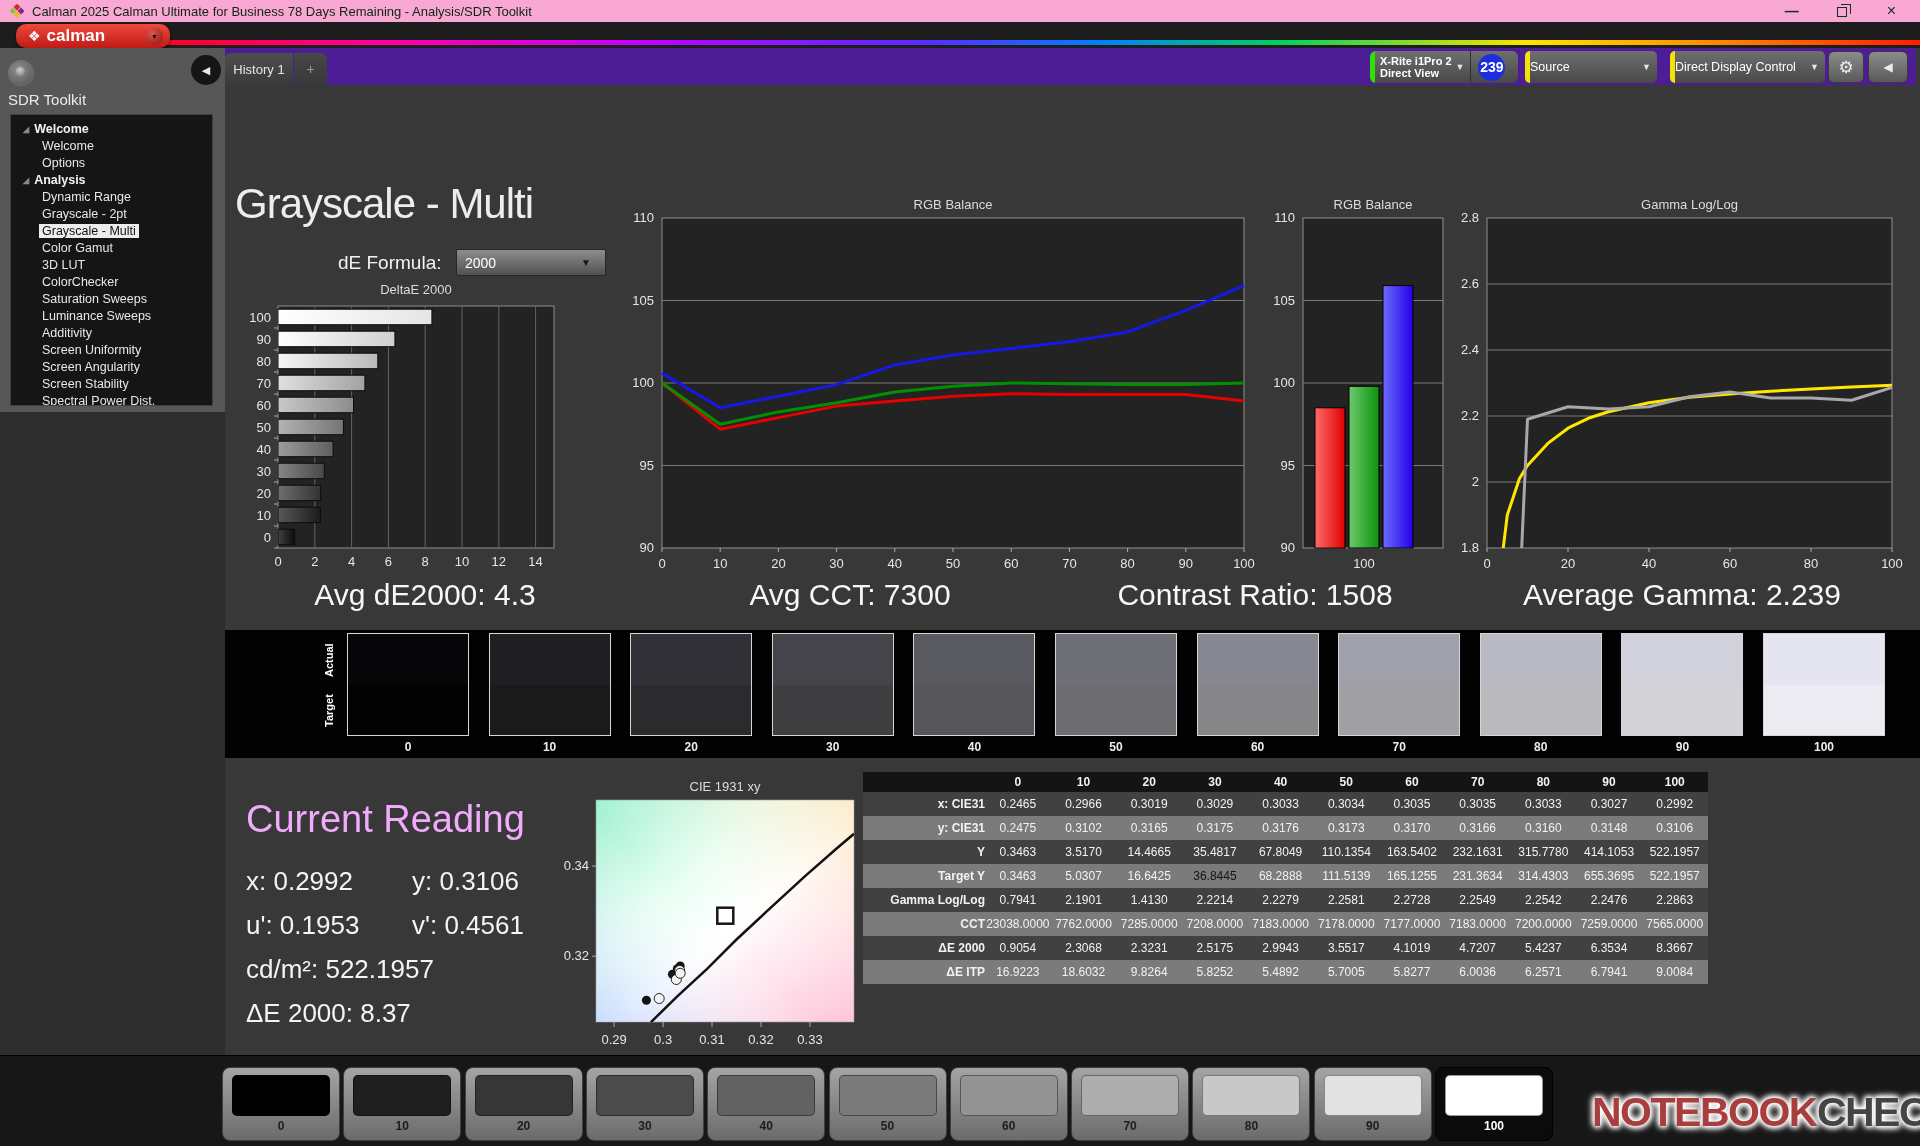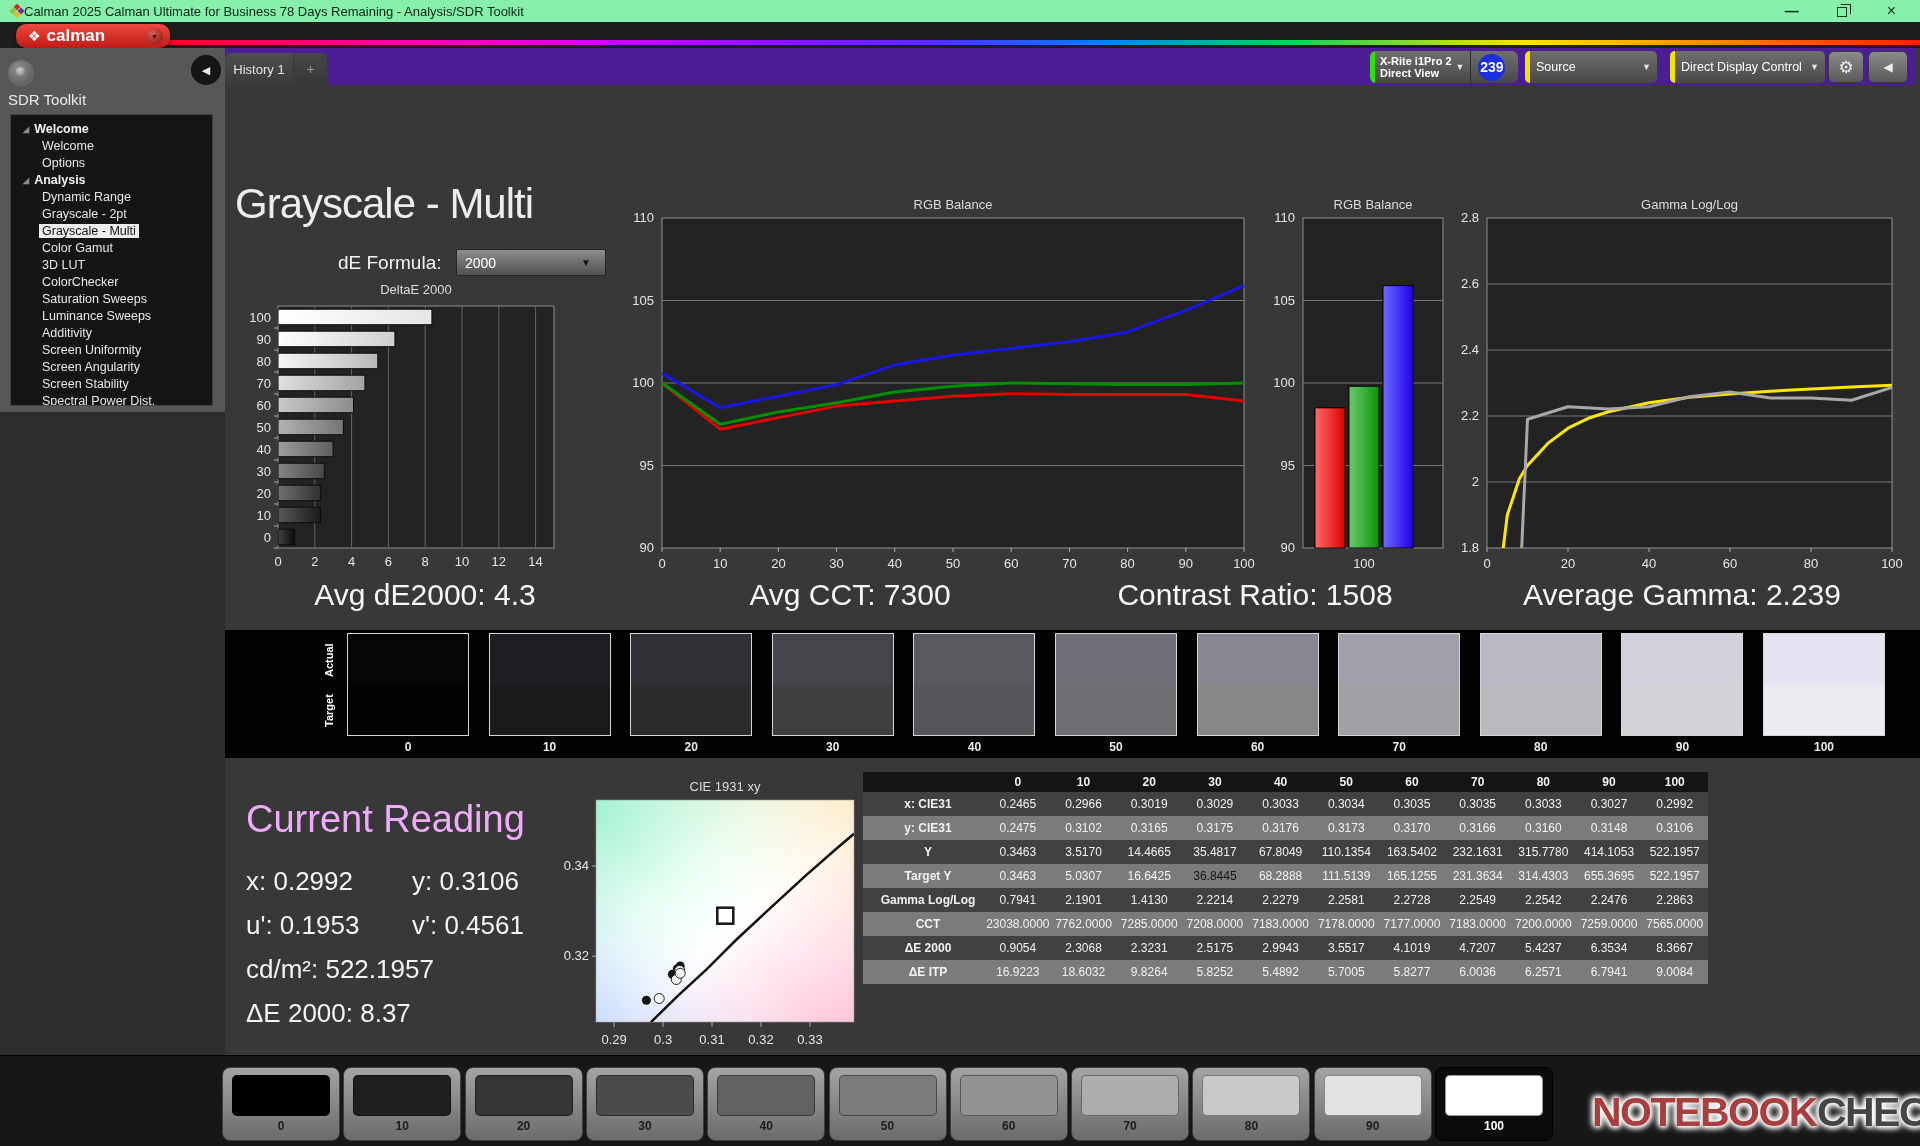--- a/index.html
+++ b/index.html
@@ -1,20 +1,20 @@
 <!DOCTYPE html>
 <html><head>
 <meta charset="utf-8">
 <style>
 *{margin:0;padding:0;box-sizing:border-box}
 body{background:#111}
 .screen{position:relative;width:1920px;height:1146px;background:#383838;font-family:"Liberation Sans",sans-serif;overflow:hidden}
 
 
-.titlebar{position:absolute;left:0;top:0;right:0;height:22px;background:#86efac;display:flex;align-items:center;padding:0 10px}
+.titlebar{position:absolute;left:0;top:0;right:0;height:22px;background:#f9a8d4;display:flex;align-items:center;gap:8px;padding:0 10px}
 .app-icon{width:14px;height:14px;flex:0 0 auto}
 .t-title{font-size:13px;color:#0c2414}
 .win-controls{margin-left:auto;display:flex;gap:40px;align-items:center;padding-right:14px;color:#10301c;font-size:14px}
 .wc-min{font-weight:bold;letter-spacing:-2px}
 .wc-restore{width:10px;height:10px;border:1.5px solid #10301c;position:relative;margin-top:2px}
 .wc-restore::before{content:'';position:absolute;top:-4px;left:3px;width:9px;height:9px;border:1.5px solid #10301c;border-bottom:none;border-left:none}
 .wc-close{font-size:16px}
 
 
 .logobar{position:absolute;top:22px;left:0;right:0;height:26px;background:#1d1d1d}
@@ -29,21 +29,21 @@
 .tab{position:absolute;left:0;top:5px;width:68px;height:32px;background:linear-gradient(#4e4e4e,#3a3a3a);border-radius:6px 0 0 0;display:flex;align-items:center;justify-content:center;color:#e6e6e6;font-size:13px}
 .tab-add{position:absolute;left:69px;top:5px;width:33px;height:32px;background:linear-gradient(#474747,#383838);border-radius:0 6px 0 0;display:flex;align-items:center;justify-content:center;color:#999;font-size:14px}
 .meter-group{position:absolute;left:1145px;top:3px;width:148px;height:32px;background:linear-gradient(#6f6f6f,#484848);border-radius:6px;display:flex;align-items:center;overflow:hidden}
 .accent{width:5px;align-self:stretch}
 .acc-green{background:#2fe000}.acc-yellow{background:#f2e400}
 .meter-text{padding-left:5px;color:#fff;font-size:11px;font-weight:bold;line-height:12px;white-space:nowrap}
 .dd-arrow{color:#e6e6e6;font-size:9px;margin:0 6px 0 4px}
 .meter-div{width:1px;align-self:stretch;background:#2e2e2e}
 .badge{width:27px;height:27px;border-radius:50%;background:#1b2fe0;color:#fff;font-size:14px;font-weight:bold;display:flex;align-items:center;justify-content:center;margin:0 6px 0 7px}
 .dd-btn{position:absolute;top:3px;height:32px;background:linear-gradient(#6f6f6f,#484848);border-radius:5px;display:flex;align-items:center;overflow:hidden;color:#fff;font-size:12.5px}
-.dd-label{padding-left:6px;white-space:nowrap}
+.dd-label{padding-left:0;white-space:nowrap}
 .dd-btn .dd-arrow{margin-left:auto}
 #dd-source{left:1300px;width:132px}
 #dd-display{left:1445px;width:155px}
 .sq-btn{position:absolute;top:3px;height:32px;background:linear-gradient(#8b8b8b,#5a5a5a);border:1px solid #3a3a3a;border-radius:6px;display:flex;align-items:center;justify-content:center;color:#ececec}
 #btn-gear{left:1603px;width:36px;font-size:17px}
 #btn-collapse-right{left:1643px;width:40px;font-size:12px}
 
 
 .sidebar{position:absolute;left:0;top:48px;width:225px;height:1007px;background:#2d2d2d}
 .sb-head{position:absolute;top:0;left:0;right:0;height:364px;background:#575757}
@@ -87,21 +87,21 @@
 
 
 .reading-title{position:absolute;left:246px;top:798px;font-size:38px;color:#f0abfc}
 .rline{position:absolute;font-size:26px;color:#f4f4f4;white-space:nowrap}
 
 
 .dtable-wrap{position:absolute;left:863px;top:772px}
 table.dtable{border-collapse:collapse;table-layout:fixed}
 .dtable th,.dtable td{font-size:12px;color:#f2f2f2;text-align:center;height:24px;white-space:nowrap;overflow:hidden;font-weight:normal}
 .dtable thead th{height:20px;background:#141414;font-weight:bold}
-.dtable .row-label{text-align:center;padding-left:8px;font-weight:bold}
+.dtable .row-label{text-align:right;padding-left:8px;font-weight:bold}
 .dtable tr.odd td{background:#414141}
 .dtable tr.even td{background:#7b7b7b}
 .dtable td.hl{background:#f4f4f4;color:#151515}
 
 
 .bottombar{position:absolute;left:0;top:1055px;right:0;height:91px;background:#171717;border-top:1px solid #000}
 .sw-btn{position:absolute;top:11px;width:118px;height:74px;background:linear-gradient(#a4a4a4,#6b6b6b);border:1px solid #3f3f3f;border-radius:8px}
 .sw-patch{margin:7px 9px 3px;height:41px;border-radius:5px;border:1px solid rgba(0,0,0,.4)}
 .sw-label{text-align:center;font-size:12px;font-weight:bold;color:#1d1d1d}
 .sw-sel{background:#0b0b0b;border-color:#000}

